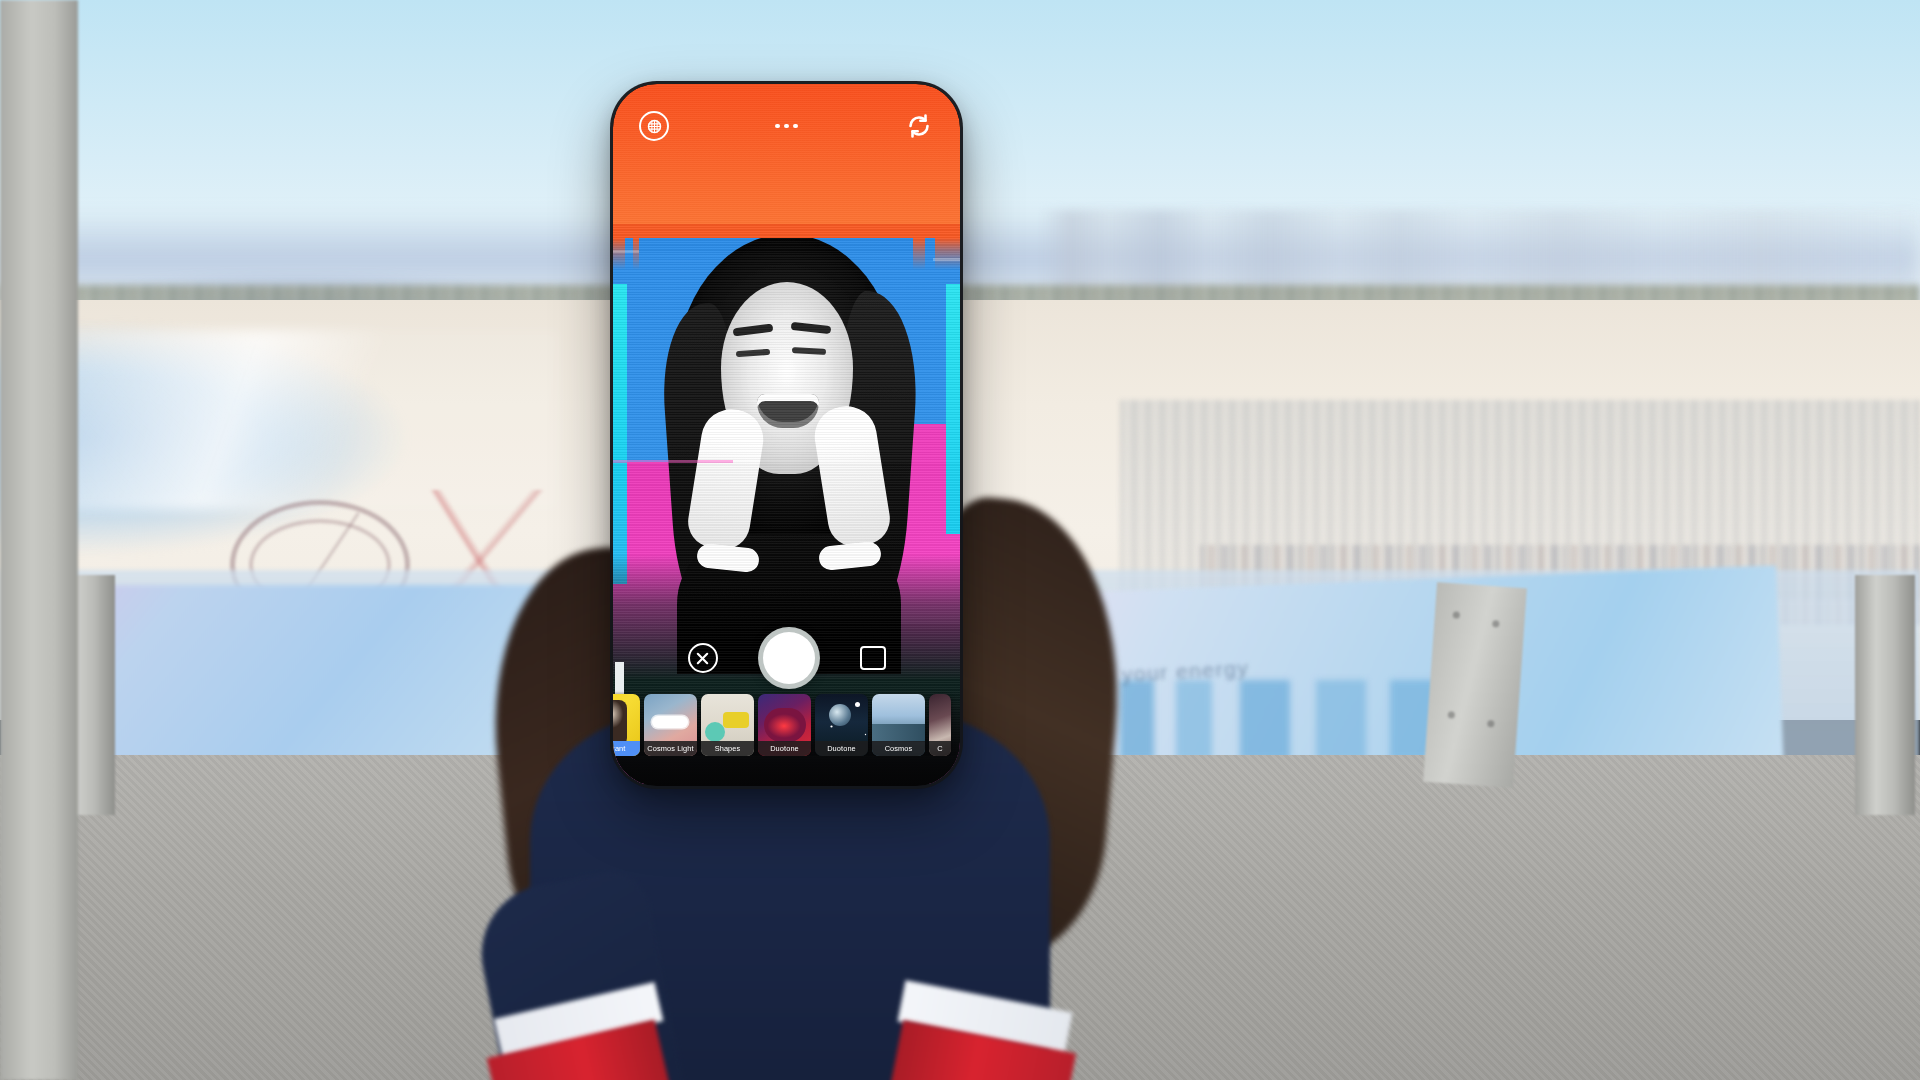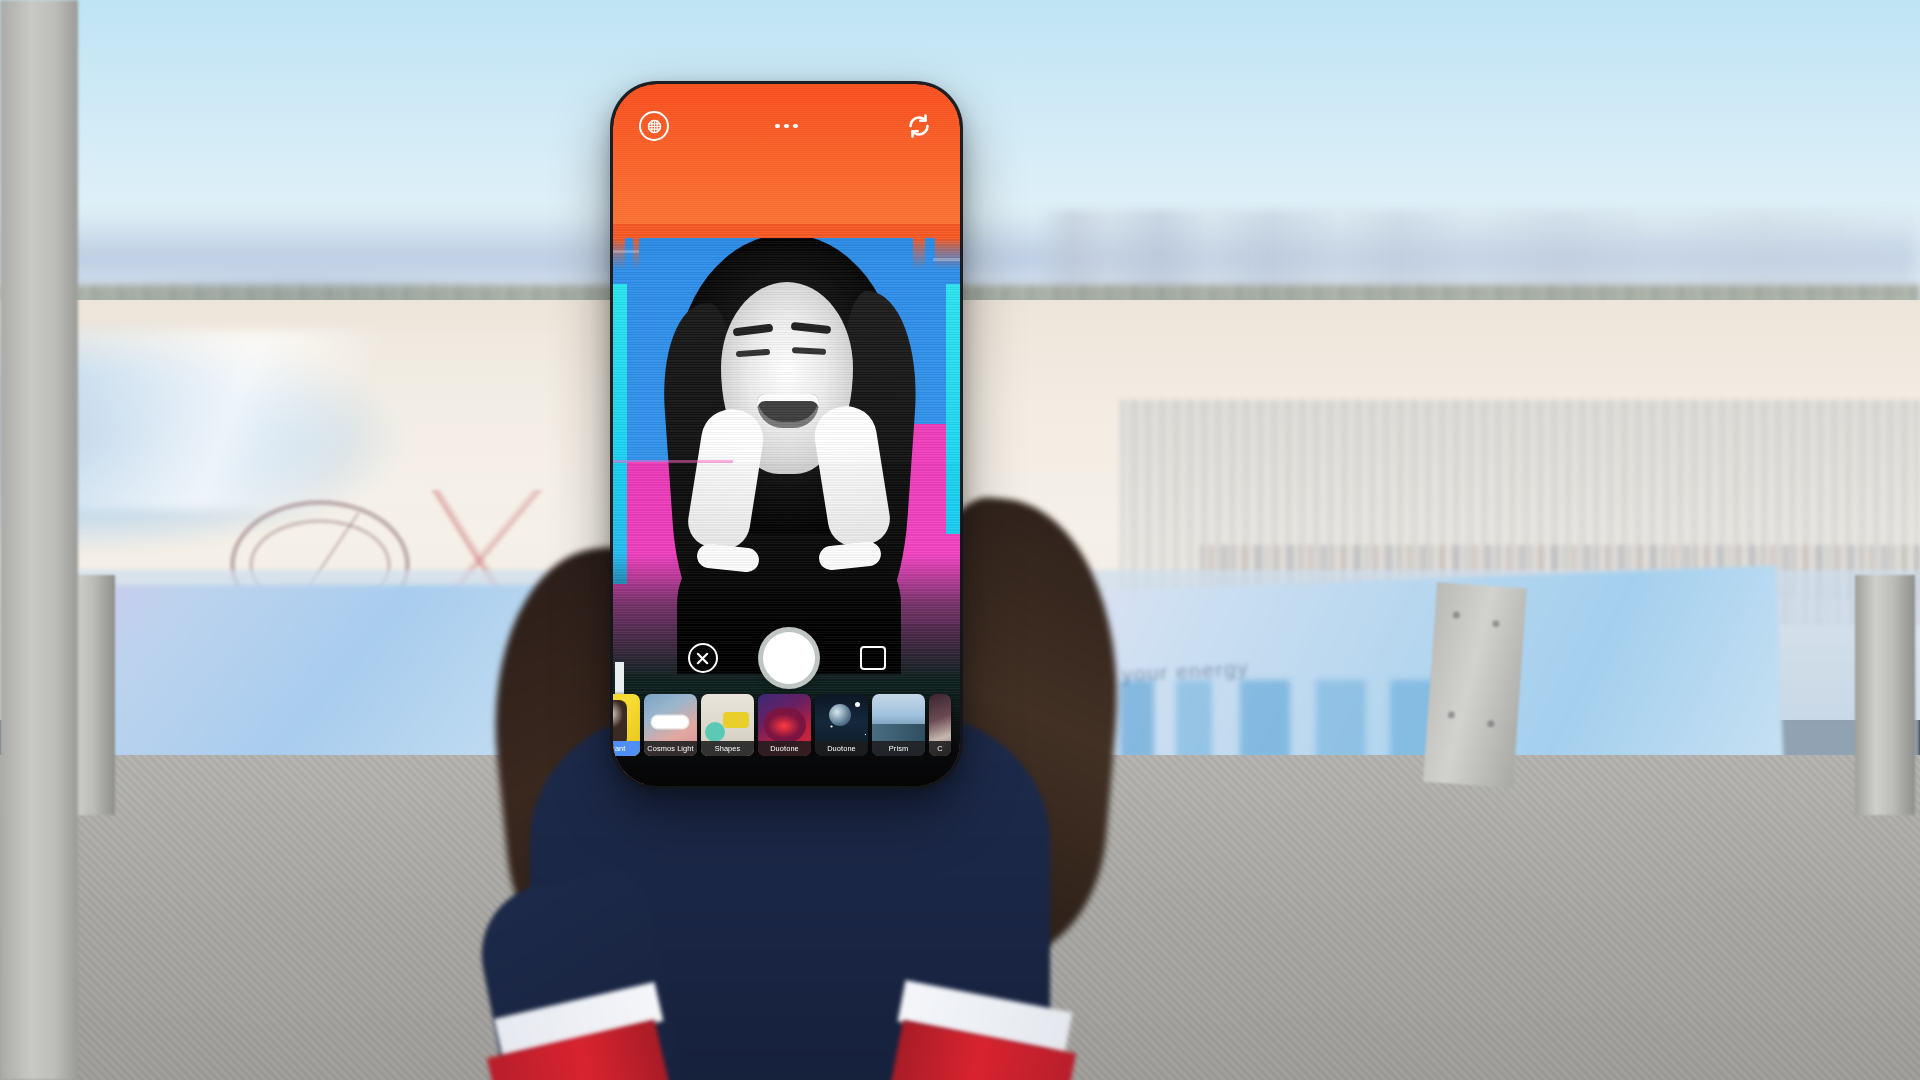--- a/index.html
+++ b/index.html
@@ -561,21 +561,21 @@
         <div class="filter">
           <div class="thumb t-duotone"></div>
           <div class="flabel">Duotone</div>
         </div>
         <div class="filter">
           <div class="thumb t-cosmos"></div>
           <div class="flabel">Duotone</div>
         </div>
         <div class="filter">
           <div class="thumb t-prism"></div>
-          <div class="flabel">Prism</div>
+          <div class="flabel">Cosmos</div>
         </div>
         <div class="filter" style="width: 22px;">
           <div class="thumb t-partial"></div>
           <div class="flabel">C</div>
         </div>
       </div>
 
   </div>
 </div>
 

